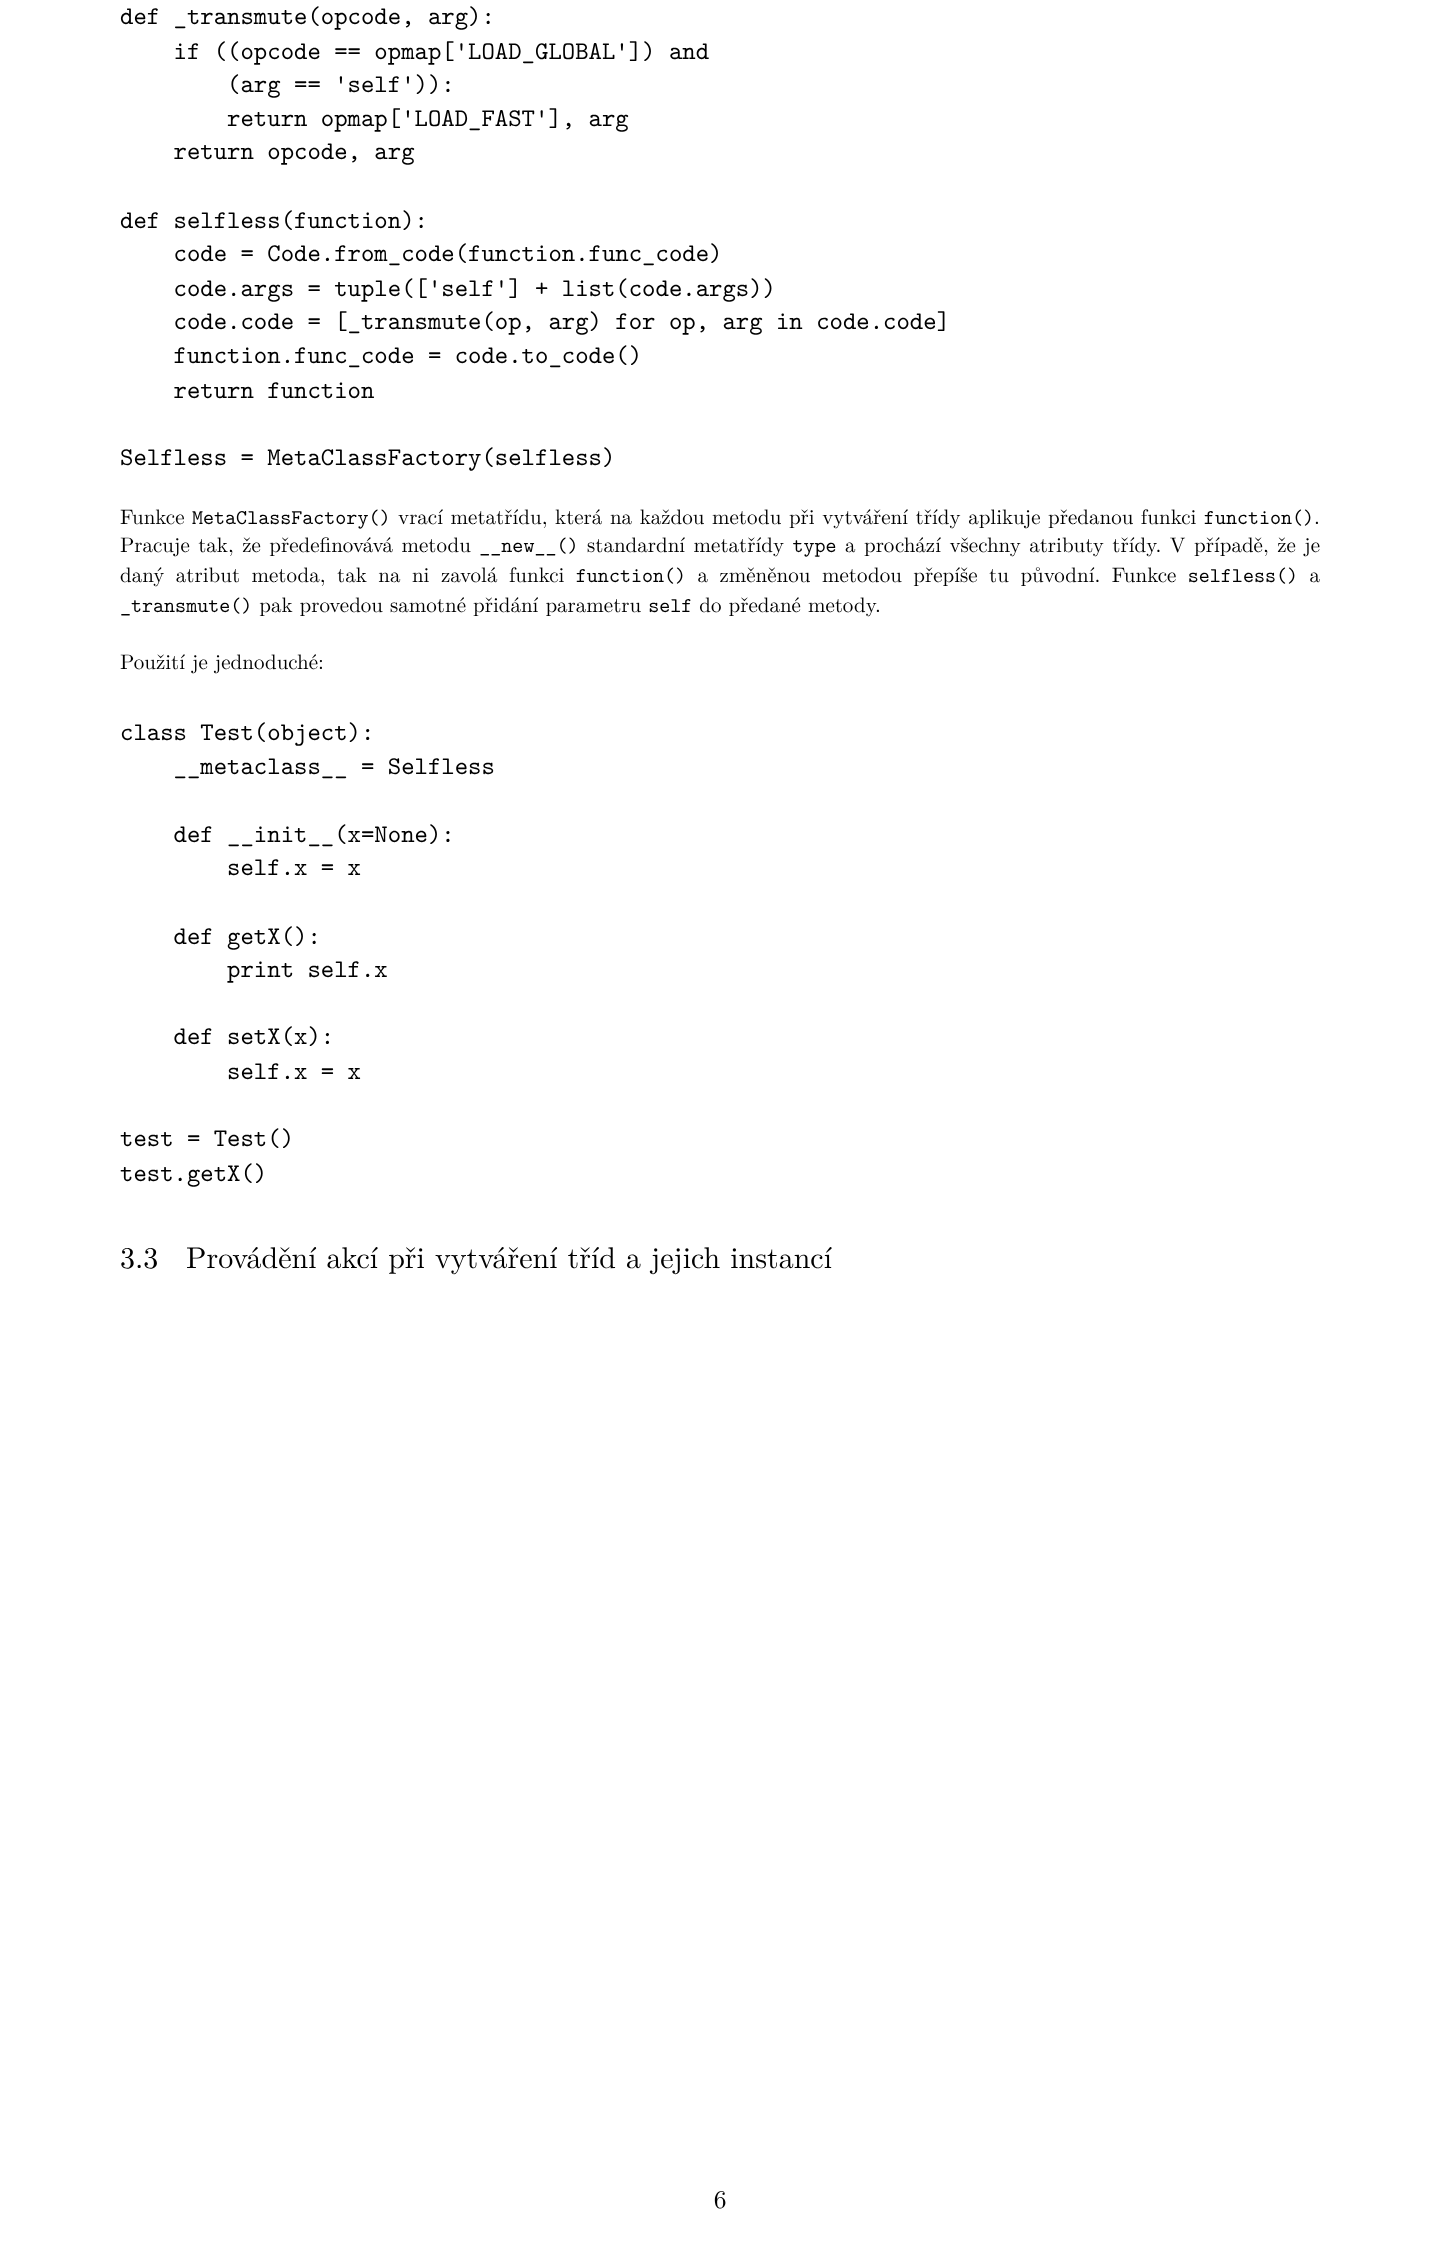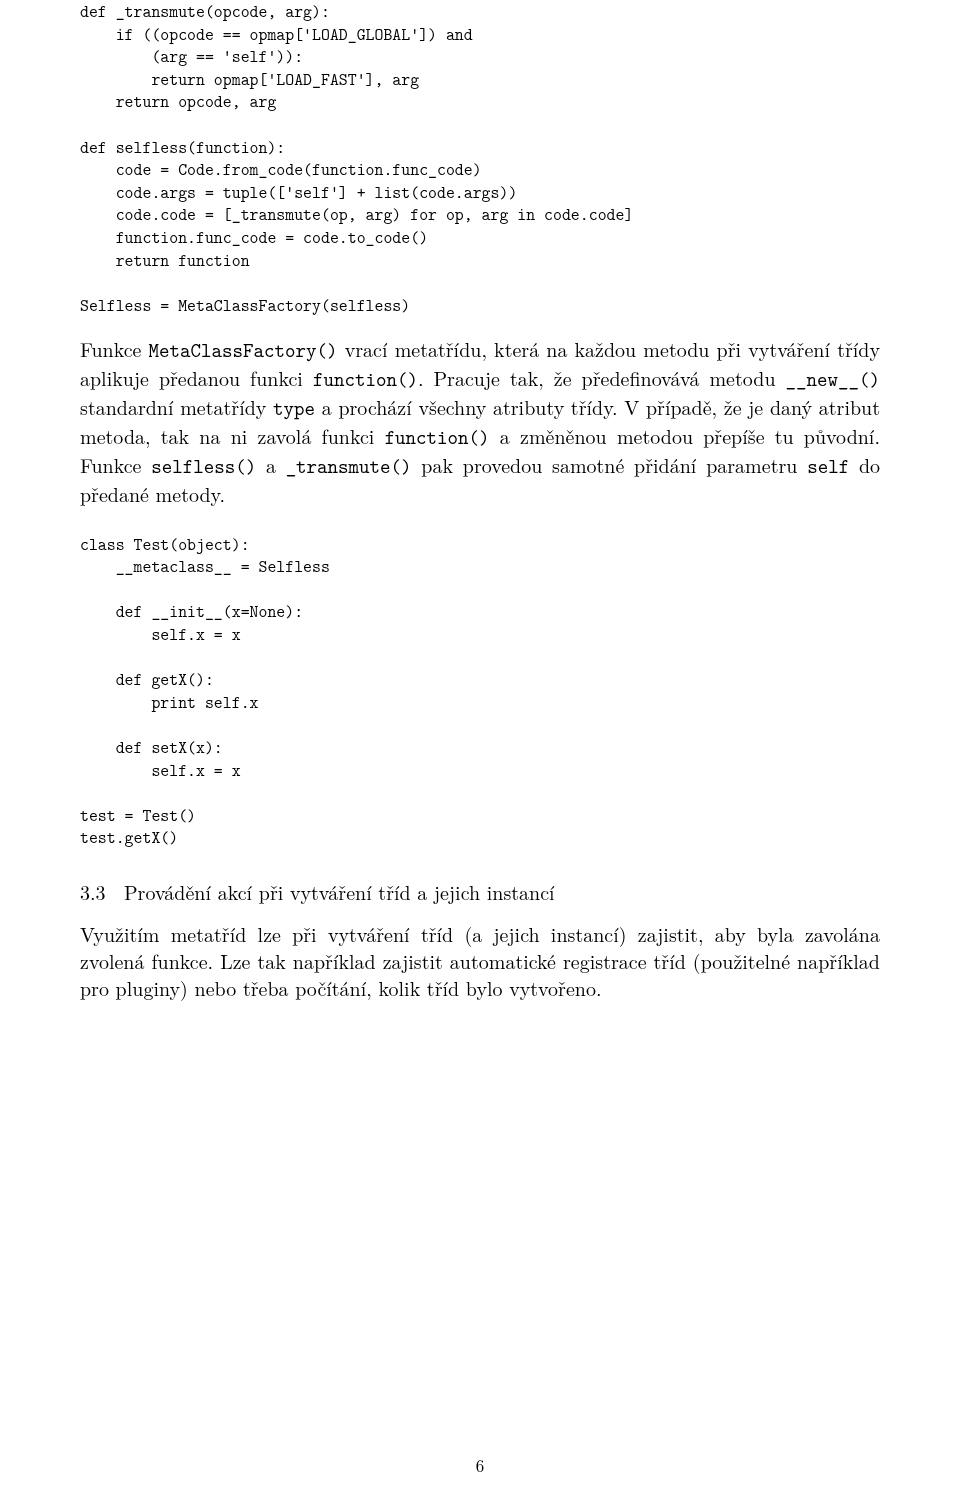--- a/index.html
+++ b/index.html
@@ -18,21 +18,21 @@
     position: relative;
   }
   .code {
     font-family: "CMU Typewriter Text", "Latin Modern Mono", "Courier New", Courier, monospace;
     white-space: pre;
     font-size: 17px;
     line-height: 1.33;
     margin: 0;
   }
   .body-text {
-    font-size: 20px;
+    font-size: 14px;
     line-height: 1.35;
     text-align: justify;
     margin: 0;
   }
   .block {
     margin-top: 18px;
   }
   .section-heading {
     font-weight: normal;
     font-size: 20px;
@@ -72,38 +72,38 @@
     code.code = [_transmute(op, arg) for op, arg in code.code]
     function.func_code = code.to_code()
     return function
 
 Selfless = MetaClassFactory(selfless)</pre>
 
   <p class="body-text block">
     <span>Funkce </span><span class="tt">MetaClassFactory()</span><span> vrací metatřídu, která na každou metodu při vytváření třídy aplikuje předanou funkci </span><span class="tt">function()</span><span>. Pracuje tak, že předefinovává metodu </span><span class="tt">__new__()</span><span> standardní metatřídy </span><span class="tt">type</span><span> a prochází všechny atributy třídy. V případě, že je daný atribut metoda, tak na ni zavolá funkci </span><span class="tt">function()</span><span> a změněnou metodou přepíše tu původní. Funkce </span><span class="tt">selfless()</span><span> a </span><span class="tt">_transmute()</span><span> pak provedou samotné přidání parametru </span><span class="tt">self</span><span> do předané metody.</span>
   </p>
 
+  <p class="body-text block">Použití je jednoduché:</p>
 
   <pre class="code block" style="margin-top:26px;">class Test(object):
     __metaclass__ = Selfless
 
     def __init__(x=None):
         self.x = x
 
     def getX():
         print self.x
 
     def setX(x):
         self.x = x
 
 test = Test()
 test.getX()</pre>
 
   <div class="section-heading">
     <span class="section-number">3.3</span><span>Provádění akcí při vytváření tříd a jejich instancí</span>
   </div>
 
-  <p class="body-text">Využitím metatříd lze při vytváření tříd (a jejich instancí) zajistit, aby byla zavolána zvolená funkce. Lze tak například zajistit automatické registrace tříd (použitelné například pro pluginy) nebo třeba počítání, kolik tříd bylo vytvořeno.</p>
 
 
 
   <div class="pagenum">6</div>
 </div>
 
 </body></html>

